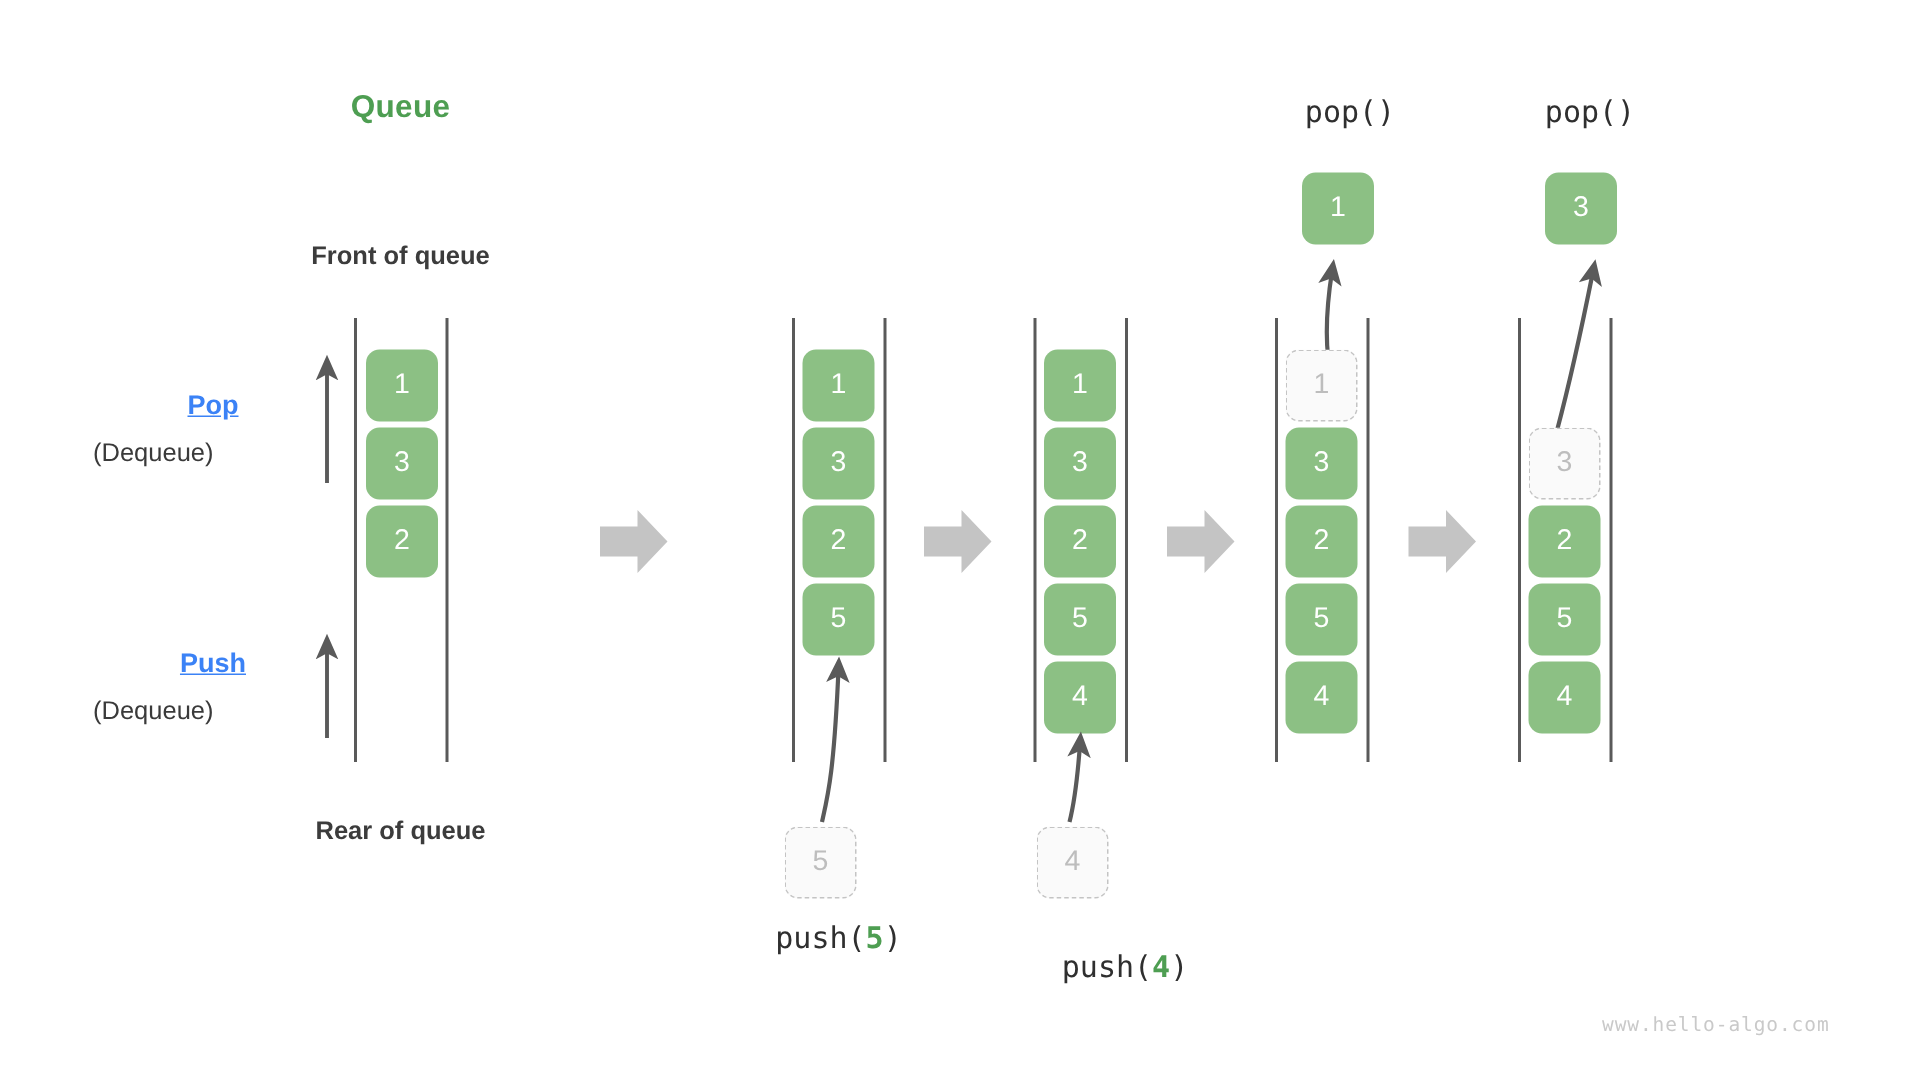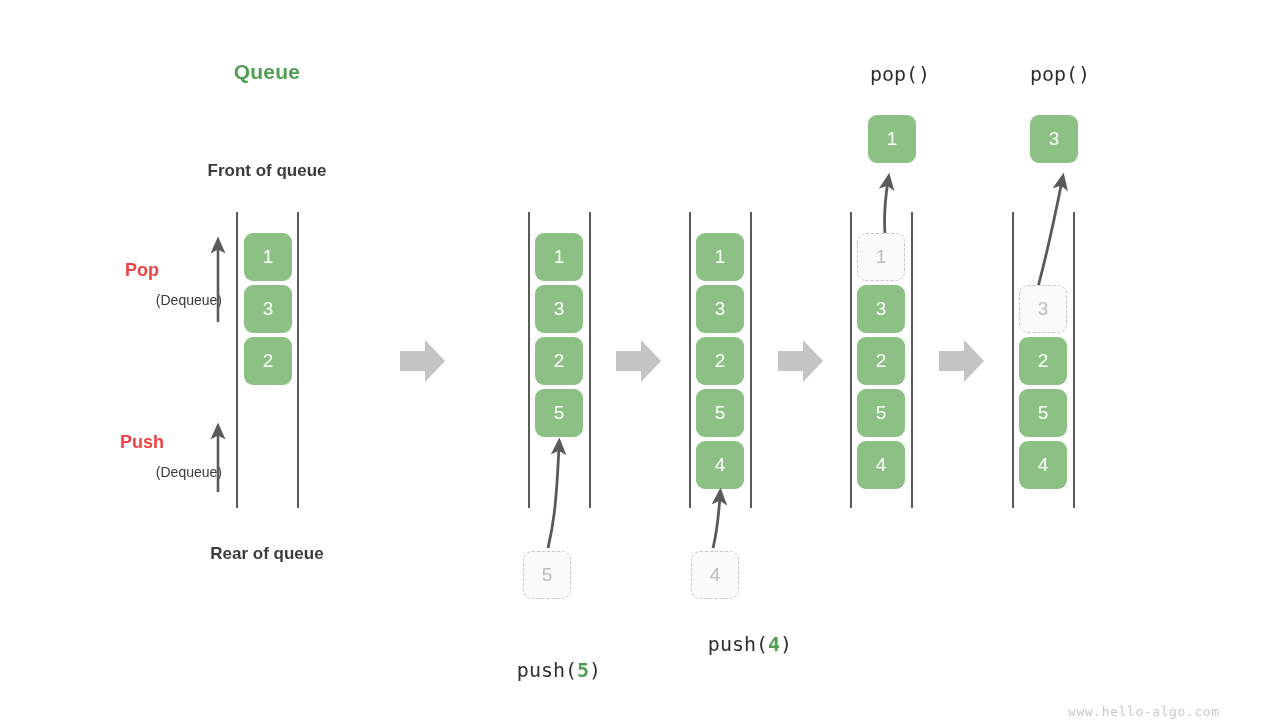--- a/index.html
+++ b/index.html
@@ -32,29 +32,30 @@
   .hdr-label {
     font-size: 17px;
     font-weight: bold;
     color: #3c3c3c;
     text-align: center;
     white-space: nowrap;
   }
   .side-label-strong {
     font-size: 18px;
     font-weight: bold;
-    color: #ef4444;
-    text-align: center;
-    white-space: nowrap;
+    color: #3b82f6;
+    text-align: center;
+    white-space: nowrap;
+    text-decoration: underline;
   }
   .side-label-weak {
-    font-size: 14px;
+    font-size: 17px;
     font-weight: normal;
     color: #3a3a3a;
-    text-align: right;
+    text-align: left;
     white-space: nowrap;
   }
   .mono-label {
     font-family: "DejaVu Sans Mono", "Liberation Mono", monospace;
     font-size: 20px;
     color: #2f2f2f;
     text-align: center;
     white-space: nowrap;
   }
   .mono-label .arg { color: #4e9e52; font-weight: bold; }
@@ -151,21 +152,21 @@
 
     <svg class="abs" style="left:520px; top:430px;" width="80" height="130">
       <defs>
         <marker id="motionhead" markerWidth="6.5" markerHeight="6.5" refX="3.2" refY="3.3" orient="auto" markerUnits="strokeWidth">
           <path d="M0,0.5 L6.2,3.3 L0,6.1 L1.5,3.3 Z" fill="#5a5a5a"></path>
         </marker>
       </defs>
       <path d="M28,118 C32,100 36,85 39,16" fill="none" stroke="#5a5a5a" stroke-width="2.8" marker-end="url(#motionhead)"></path>
     </svg>
 
-    <div class="abs mono-label" style="left:459px; top:658px; width:200px;">
+    <div class="abs mono-label" style="left:459px; top:613px; width:200px;">
       <span>push</span><span>(</span><span class="arg">5</span><span>)</span>
     </div>
   </div>
 
   <svg class="abs" style="left:616px; top:340px;" width="46" height="42">
     <path d="M0,11 L25,11 L25,0 L45,21 L25,42 L25,31 L0,31 Z" fill="#c4c4c4"></path>
   </svg>
 
   <div class="abs">
     <div class="abs rail" style="left:689px; top:212px; height:296px;"></div>
@@ -226,15 +227,15 @@
 
     <div class="abs rail" style="left:1012px; top:212px; height:296px;"></div>
     <div class="abs rail" style="left:1073px; top:212px; height:296px;"></div>
 
     <div class="abs cell ghost" style="left:1019px; top:285px;">3</div>
     <div class="abs cell filled" style="left:1019px; top:337px;">2</div>
     <div class="abs cell filled" style="left:1019px; top:389px;">5</div>
     <div class="abs cell filled" style="left:1019px; top:441px;">4</div>
   </div>
 
-  <div class="abs watermark" style="left:1068px; top:704px;">www.hello-algo.com</div>
+  <div class="abs watermark" style="left:1068px; top:676px;">www.hello-algo.com</div>
 
 </div>
 
 </body></html>

